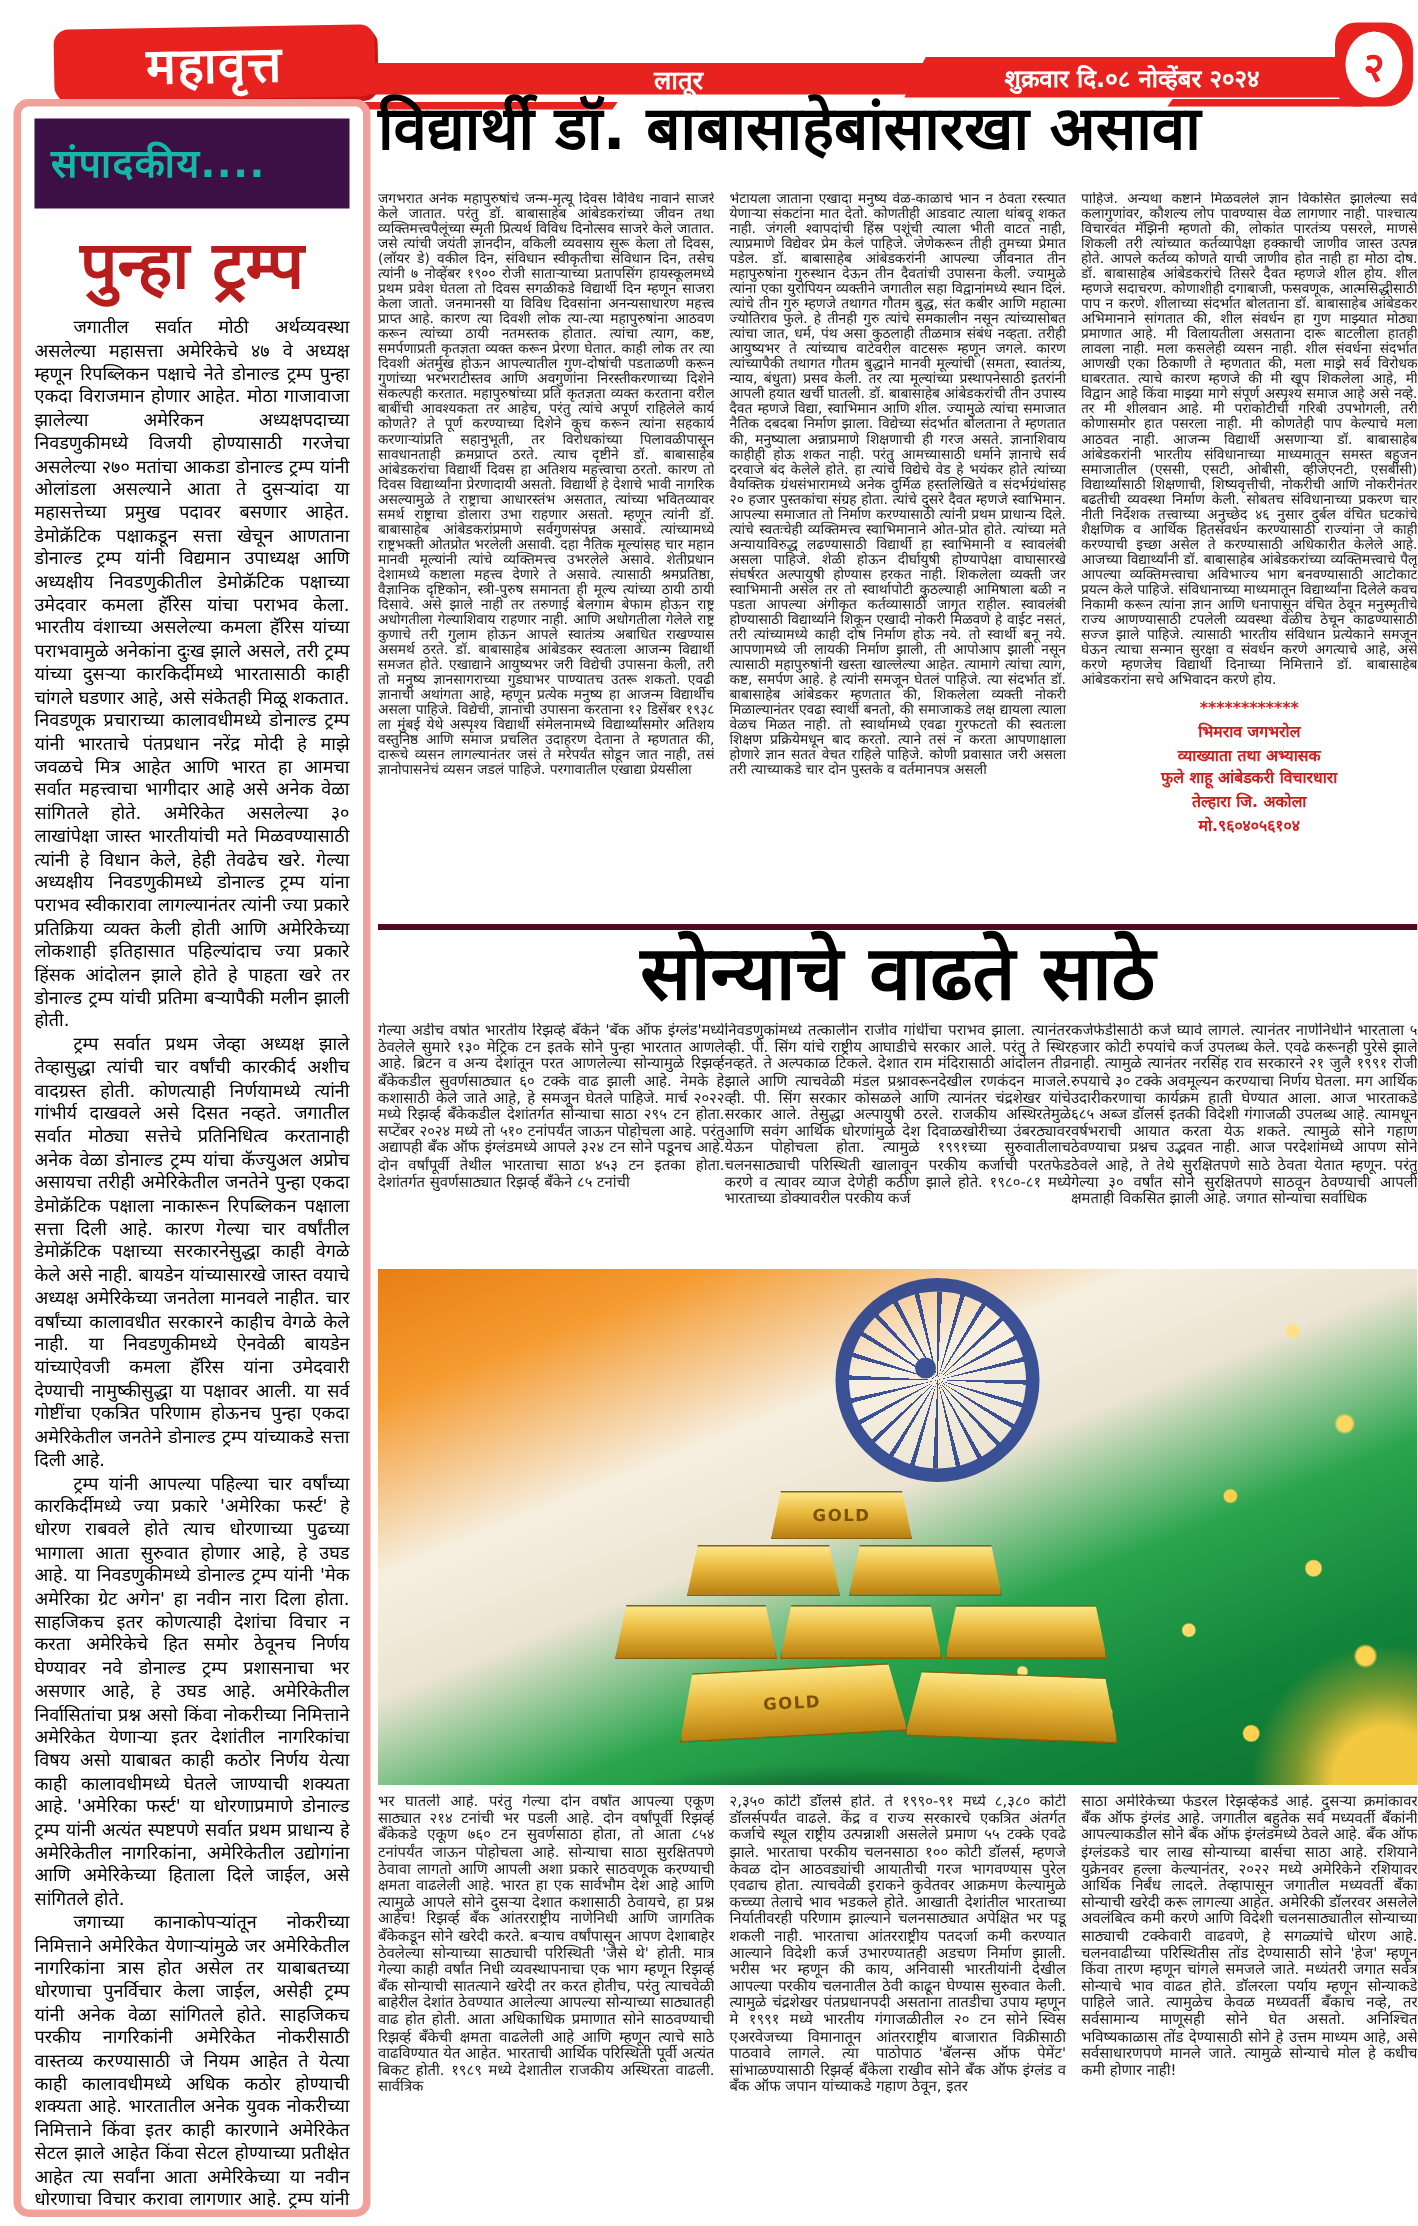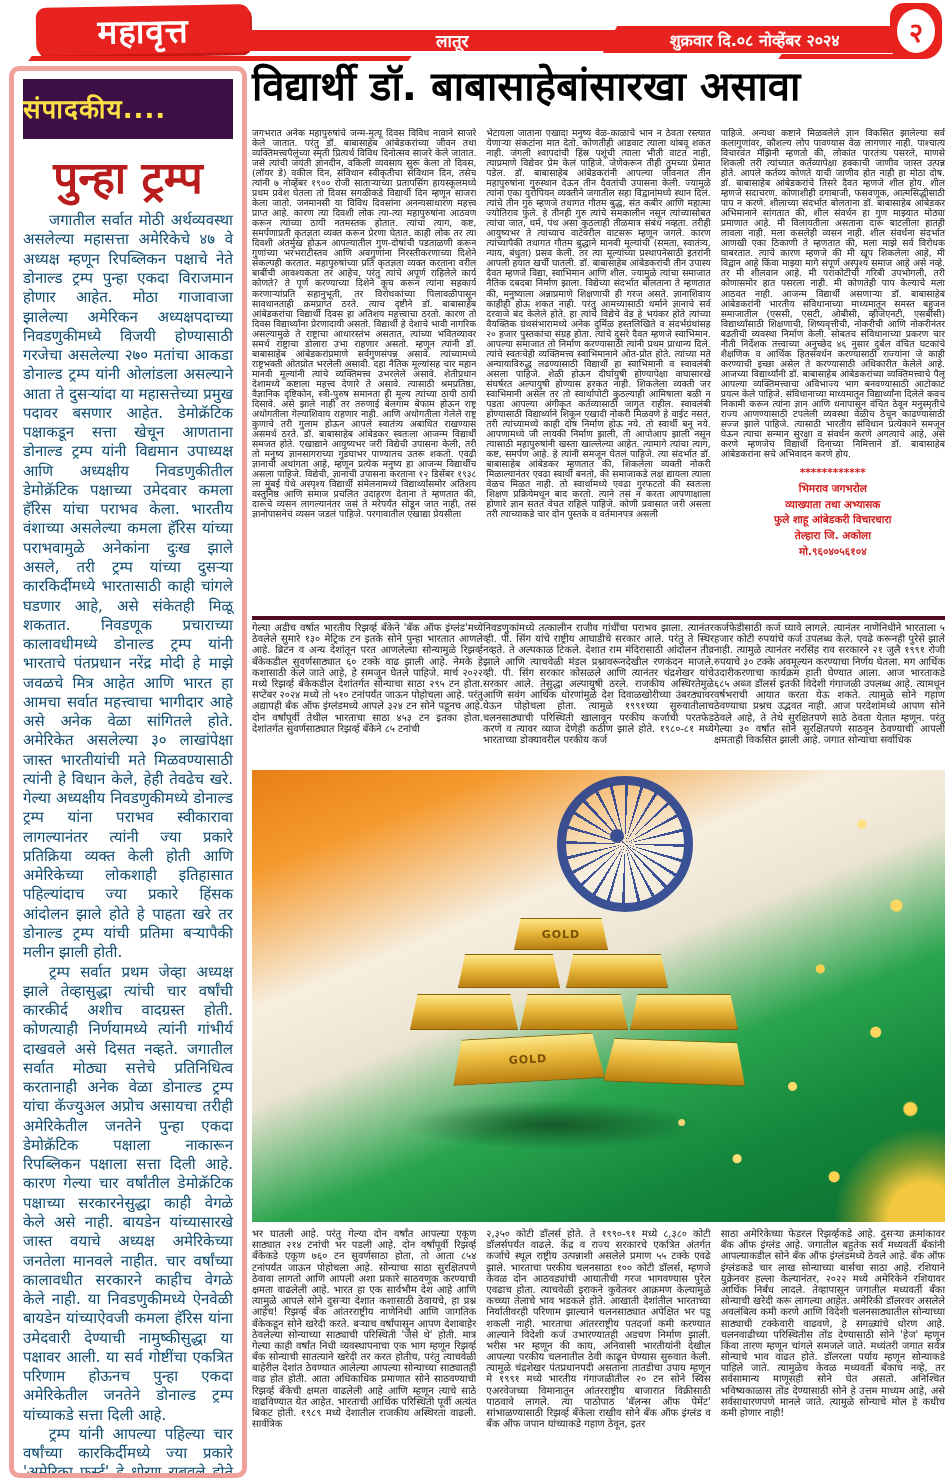--- a/index.html
+++ b/index.html
@@ -1,58 +1,58 @@
 <!DOCTYPE html>
 <html><head>
 <meta charset="utf-8">
 <style>
   html,body{margin:0;padding:0;}
   body{width:945px;height:1484px;position:relative;background:#ffffff;
        font-family:"DejaVu Sans",sans-serif;color:#111;overflow:hidden;}
 
   
-  .masthead{position:absolute;left:0;top:1px;width:945px;height:62px;background:#fff;}
+  .masthead{position:absolute;left:0;top:13px;width:945px;height:62px;background:#fff;}
   .mh-logo{position:absolute;left:36px;top:5px;width:214px;height:48px;background:#e8221f;
            border-radius:10px;transform:rotate(-1deg);display:flex;align-items:center;justify-content:center;
            box-shadow:2px 3px 0 #c81713;}
   .mh-logo span{color:#fff;font-size:33px;font-weight:bold;letter-spacing:1px;}
   .mh-strip-mid{position:absolute;left:242px;top:29px;width:420px;height:21px;background:#e8221f;
                 transform:skewX(-28deg);display:flex;align-items:center;justify-content:center;}
   .mh-strip-mid span{transform:skewX(28deg);color:#fff;font-size:17px;font-weight:bold;}
   .mh-strip-right{position:absolute;left:610px;top:25px;width:290px;height:27px;background:#e8221f;
                   transform:skewX(-28deg);display:flex;align-items:center;justify-content:center;}
   .mh-strip-right span{transform:skewX(28deg);color:#fff;font-size:16px;font-weight:bold;}
   .mh-underline{position:absolute;left:30px;top:55px;width:380px;height:5px;background:#e8221f;transform:skewX(-35deg);}
   .mh-underline2{position:absolute;left:780px;top:53px;width:130px;height:5px;background:#e8221f;transform:skewX(-35deg);}
   .mh-page{position:absolute;left:890px;top:2px;width:52px;height:56px;background:#e8221f;
            border-radius:14px 18px 18px 14px;display:flex;align-items:center;justify-content:center;}
   .mh-page-inner{width:38px;height:44px;background:#fff;border-radius:50%;display:flex;align-items:center;justify-content:center;}
   .mh-page-inner span{color:#e8221f;font-size:27px;font-weight:bold;}
 
   
   .editorial{position:absolute;left:9px;top:66px;width:238px;height:1412px;box-sizing:border-box;
              border:5px solid #f2a09a;border-radius:10px;background:#fff;padding:8px 9px;overflow:hidden;}
-  .ed-bar{background:#3c0f45;color:#fde047;font-size:26px;font-weight:bold;padding:11px 8px 13px 0;letter-spacing:1px;}
+  .ed-bar{background:#3c0f45;color:#14b8a6;font-size:26px;font-weight:bold;padding:11px 8px 13px 11px;letter-spacing:1px;}
   .ed-headline{font-size:44px;font-weight:bold;text-align:center;color:#b91c1c;margin:16px 0 10px 0;line-height:1.05;}
-  .ed-text p{font-size:15px;line-height:1.285;text-align:justify;margin:0;text-indent:26px;color:#0c4a6e;}
+  .ed-text p{font-size:12px;line-height:1.285;text-align:justify;margin:0;text-indent:26px;color:#000000;}
 
   
   .main{position:absolute;left:252px;top:62px;width:693px;height:1422px;}
   .a1-headline{font-size:40px;font-weight:bold;text-align:left;line-height:1.1;margin:2px 0 6px 0;color:#000;}
   .a1-cols{display:flex;gap:10px;height:480px;overflow:hidden;margin-top:20px;}
   .col{flex:1;font-size:9.2px;line-height:1.09;text-align:justify;color:#1a1a1a;overflow:hidden;}
   .byline{margin-top:6px;text-align:center;color:#d01f1f;font-weight:bold;font-size:10.5px;line-height:1.5;}
   .divider{height:4px;background:#4f0d1f;margin:8px 0 2px 0;}
   .a2-headline{font-size:50px;font-weight:bold;text-align:center;line-height:1.0;margin:4px 0 8px 0;color:#000;}
   .a2-cols-top{display:flex;height:142px;overflow:hidden;}
   .a2-cols-bottom{display:flex;gap:10px;height:232px;overflow:hidden;margin-top:6px;}
   .col2{flex:1;font-size:9.9px;line-height:1.13;text-align:justify;color:#1a1a1a;overflow:hidden;}
 
   
-  .photo{position:relative;width:693px;height:452px;margin-top:6px;overflow:hidden;
+  .photo{position:relative;width:693px;height:344px;margin-top:22px;overflow:hidden;
     background:
       radial-gradient(circle 5px at 88% 12%, #ffe082 0 4px, transparent 5px),
       radial-gradient(circle 7px at 93% 30%, #ffd75e 0 5px, transparent 7px),
       radial-gradient(circle 5px at 82% 44%, #ffcf4d 0 4px, transparent 5px),
       radial-gradient(circle 6px at 90% 58%, #ffd75e 0 5px, transparent 6px),
       radial-gradient(circle 5px at 78% 70%, #ffda6b 0 4px, transparent 5px),
       radial-gradient(circle 8px at 95% 75%, #ffd24f 0 6px, transparent 8px),
       radial-gradient(circle 5px at 70% 86%, #ffdf7a 0 4px, transparent 5px),
       radial-gradient(circle 6px at 84% 90%, #ffd24f 0 5px, transparent 6px),
       radial-gradient(circle 4px at 62% 78%, #ffe082 0 3px, transparent 4px),
@@ -115,20 +115,21 @@
         <div>व्याख्याता तथा अभ्यासक</div>
         <div>फुले शाहू आंबेडकरी विचारधारा</div>
         <div>तेल्हारा जि. अकोला</div>
         <div>मो.९६०४०५६१०४</div>
       </div>
     </div>
   </div>
 
   <div class="divider"></div>
 
+  <div class="a2-headline">सोन्याचे वाढते साठे</div>
   <div class="a2-cols-top">
     <div class="col2">गेल्या अडीच वर्षात भारतीय रिझर्व्ह बँकेने 'बँक ऑफ इंग्लंड'मध्ये ठेवलेले सुमारे १३० मेट्रिक टन इतके सोने पुन्हा भारतात आणले आहे. ब्रिटन व अन्य देशांतून परत आणलेल्या सोन्यामुळे रिझर्व्ह बँकेकडील सुवर्णसाठ्यात ६० टक्के वाढ झाली आहे. नेमके हे कशासाठी केले जाते आहे, हे समजून घेतले पाहिजे. मार्च २०२२ मध्ये रिझर्व्ह बँकेकडील देशांतर्गत सोन्याचा साठा २९५ टन होता. सप्टेंबर २०२४ मध्ये तो ५१० टनांपर्यंत जाऊन पोहोचला आहे. परंतु अद्यापही बँक ऑफ इंग्लंडमध्ये आपले ३२४ टन सोने पडूनच आहे. दोन वर्षांपूर्वी तेथील भारताचा साठा ४५३ टन इतका होता. देशांतर्गत सुवर्णसाठ्यात रिझर्व्ह बँकेने ८५ टनांची</div>
     <div class="col2">निवडणुकांमध्ये तत्कालीन राजीव गांधींचा पराभव झाला. त्यानंतर व्ही. पी. सिंग यांचे राष्ट्रीय आघाडीचे सरकार आले. परंतु ते स्थिर नव्हते. ते अल्पकाळ टिकले. देशात राम मंदिरासाठी आंदोलन तीव्र झाले आणि त्याचवेळी मंडल प्रश्नावरूनदेखील रणकंदन माजले. व्ही. पी. सिंग सरकार कोसळले आणि त्यानंतर चंद्रशेखर यांचे सरकार आले. तेसुद्धा अल्पायुषी ठरले. राजकीय अस्थिरतेमुळे आणि सवंग आर्थिक धोरणांमुळे देश दिवाळखोरीच्या उंबरठ्यावर येऊन पोहोचला होता. त्यामुळे १९९१च्या सुरुवातीलाच चलनसाठ्याची परिस्थिती खालावून परकीय कर्जाची परतफेड करणे व त्यावर व्याज देणेही कठीण झाले होते. १९८०-८१ मध्ये भारताच्या डोक्यावरील परकीय कर्ज</div>
     <div class="col2">कर्जफेडीसाठी कर्ज घ्यावे लागले. त्यानंतर नाणेनिधीने भारताला ५ हजार कोटी रुपयांचे कर्ज उपलब्ध केले. एवढे करूनही पुरेसे झाले नाही. त्यामुळे त्यानंतर नरसिंह राव सरकारने २१ जुलै १९९१ रोजी रुपयाचे ३० टक्के अवमूल्यन करण्याचा निर्णय घेतला. मग आर्थिक उदारीकरणाचा कार्यक्रम हाती घेण्यात आला. आज भारताकडे ६८५ अब्ज डॉलर्स इतकी विदेशी गंगाजळी उपलब्ध आहे. त्यामधून वर्षभराची आयात करता येऊ शकते. त्यामुळे सोने गहाण ठेवण्याचा प्रश्नच उद्भवत नाही. आज परदेशांमध्ये आपण सोने ठेवले आहे, ते तेथे सुरक्षितपणे साठे ठेवता येतात म्हणून. परंतु गेल्या ३० वर्षांत सोने सुरक्षितपणे साठवून ठेवण्याची आपली क्षमताही विकसित झाली आहे. जगात सोन्याचा सर्वाधिक</div>
   </div>
 
   <div class="photo">
     <div class="chakra"></div>
     <div class="stack-shadow"></div>
 

